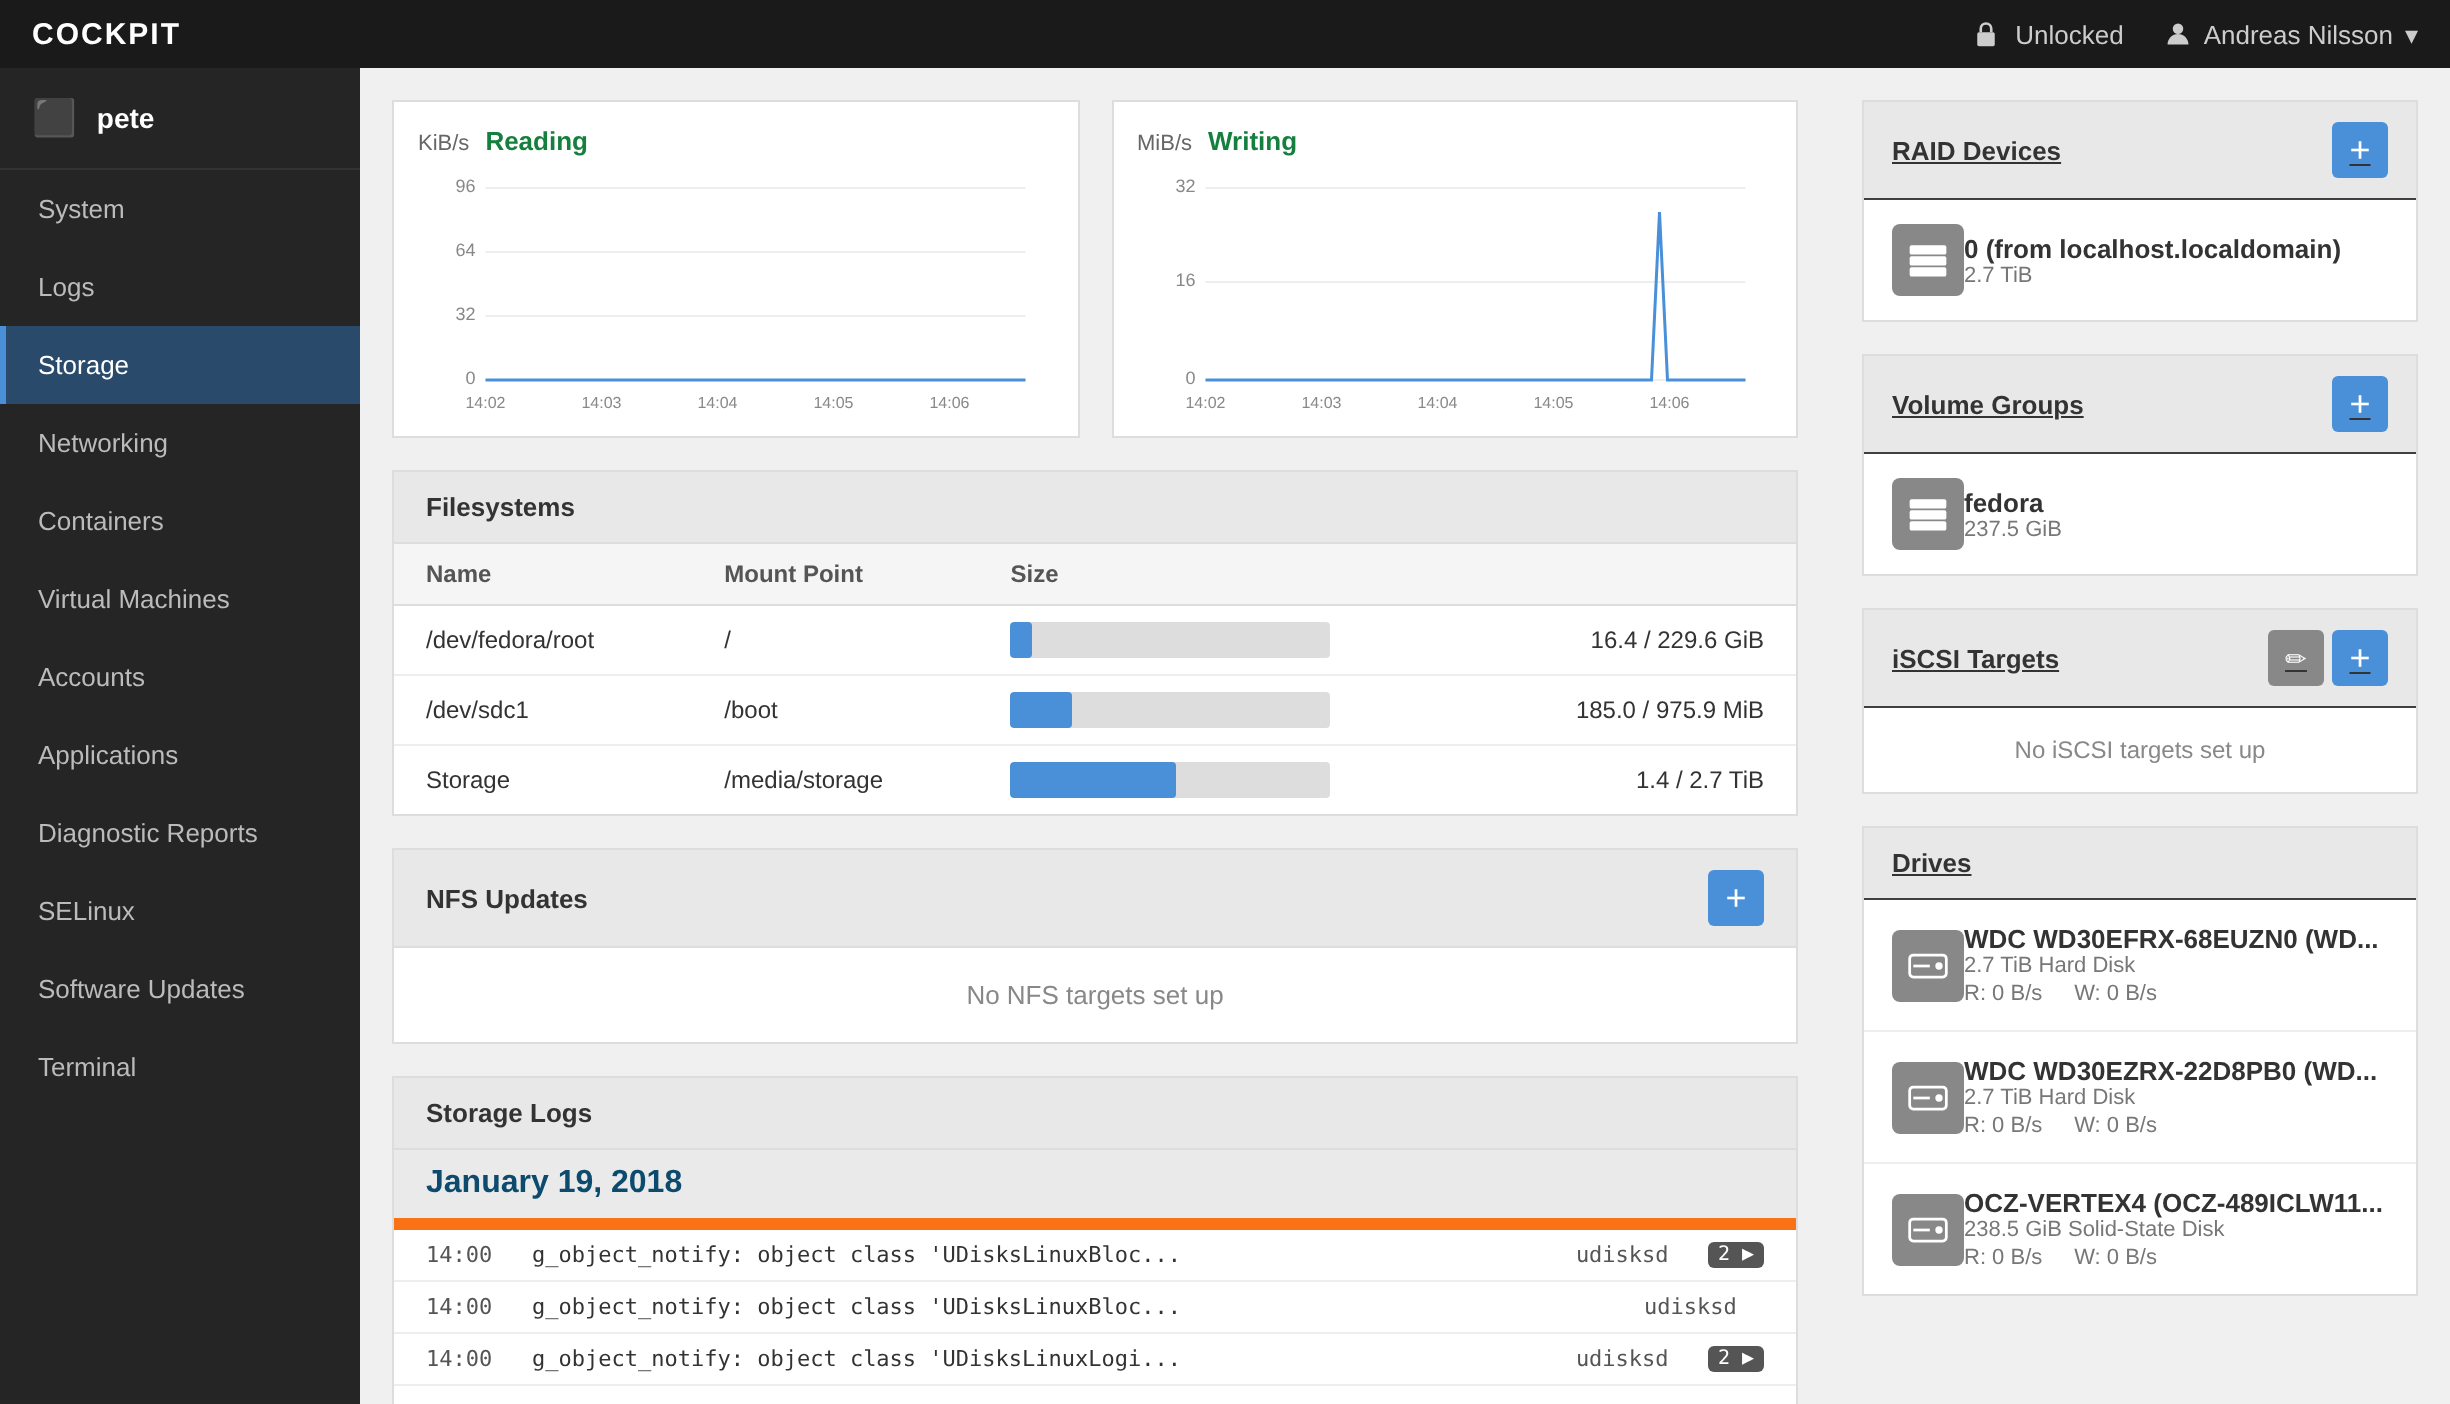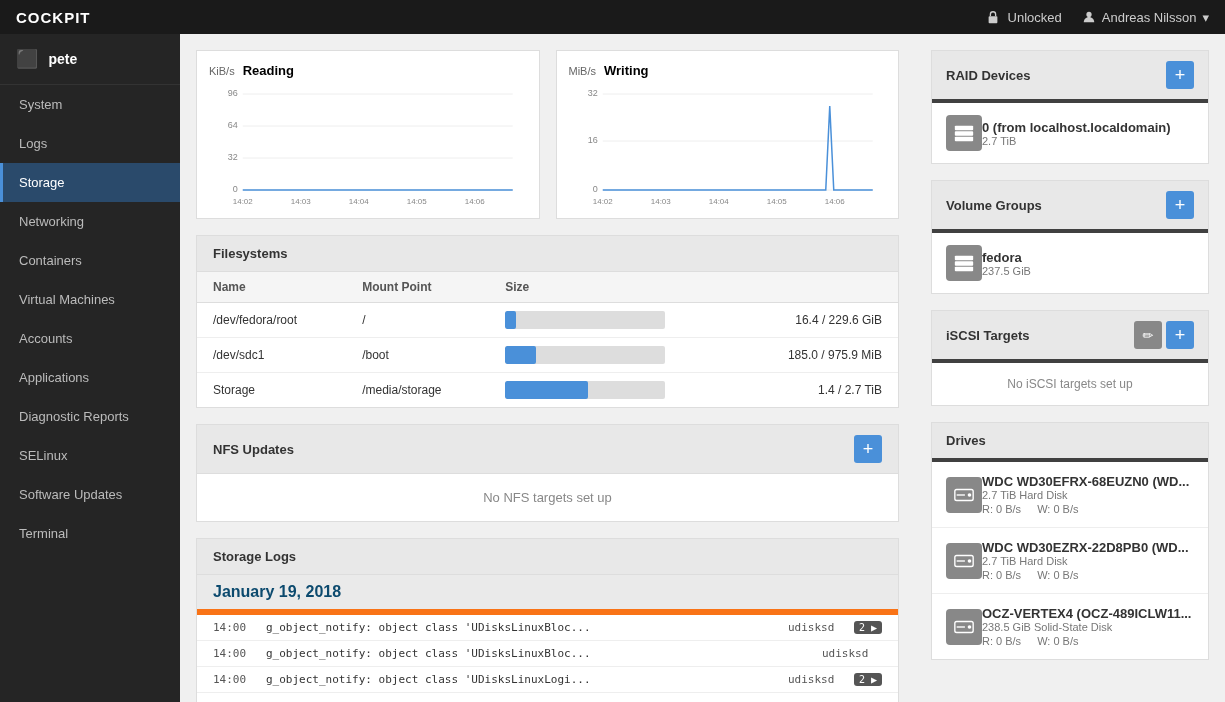--- a/index.html
+++ b/index.html
@@ -26,21 +26,21 @@
     .sidebar-item.active { background: #2a4a6b; color: #fff; border-left: 3px solid #4a90d9; }
 
     
     .content { flex: 1; overflow-y: auto; padding: 16px; background: #f0f0f0; }
 
     
     .charts-row { display: flex; gap: 16px; margin-bottom: 16px; border-radius: 12px; }
     .chart-container { flex: 1; background: #fff; padding: 12px; border: 1px solid #ddd; }
     .chart-header { display: flex; align-items: baseline; gap: 8px; margin-bottom: 8px; }
     .chart-unit { font-size: 11px; color: #666; }
-    .chart-title { font-size: 13px; font-weight: bold; color: #000000; }
+    .chart-title { font-size: 13px; font-weight: bold; color: #15803d; }
     .chart-area { position: relative; height: 120px; }
     .chart-svg { width: 100%; height: 100%; }
 
     
     .section { background: #fff; border: 1px solid #ddd; margin-bottom: 16px; }
     .section-header { background: #e8e8e8; padding: 10px 16px; font-size: 13px; font-weight: bold; color: #333; border-bottom: 1px solid #ddd; display: flex; align-items: center; justify-content: space-between; }
     .section-body { }
     .table { width: 100%; border-collapse: collapse; }
     .table th { padding: 8px 16px; text-align: left; font-size: 12px; font-weight: bold; color: #555; border-bottom: 1px solid #ddd; background: #f5f5f5; }
     .table td { padding: 8px 16px; border-bottom: 1px solid #eee; vertical-align: middle; font-size: 12px; }
@@ -61,21 +61,21 @@
     .log-date { padding: 8px 16px; background: #eaeaea; font-size: 16px; font-weight: bold; color: #0c4a6e; border-bottom: 6px solid #f97316; }
     .log-row { display: flex; align-items: center; padding: 6px 16px; border-bottom: 1px solid #eee; font-size: 11px; font-family: monospace; }
     .log-time { color: #555; margin-right: 8px; min-width: 45px; }
     .log-msg { flex: 1; color: #333; overflow: hidden; text-overflow: ellipsis; white-space: nowrap; }
     .log-service { color: #555; margin-left: 8px; min-width: 60px; }
     .log-badge { background: #555; color: #fff; font-size: 10px; border-radius: 3px; padding: 1px 5px; margin-left: 6px; display: inline-flex; align-items: center; gap: 3px; }
 
     
     .right-panel { width: 310px; flex-shrink: 0; overflow-y: auto; padding: 16px; background: #f0f0f0; display: flex; flex-direction: column; gap: 16px; }
     .panel-section { background: #fff; border: 1px solid #ddd; }
-    .panel-header { background: #e8e8e8; padding: 10px 14px; font-size: 13px; font-weight: bold; color: #333; border-bottom: 4px solid #404040; display: flex; align-items: center; justify-content: space-between; }
+    .panel-header { background: #e8e8e8; padding: 10px 14px; font-size: 13px; font-weight: bold; color: #333; border-bottom: 1px solid #404040; display: flex; align-items: center; justify-content: space-between; text-decoration: underline; }
     .panel-header-btns { display: flex; gap: 4px; }
     .panel-item { display: flex; align-items: center; gap: 0; padding: 12px 14px; border-bottom: 1px solid #eee; }
     .panel-item:last-child { border-bottom: none; }
     .panel-item-icon { width: 36px; height: 36px; background: #888; border-radius: 4px; display: flex; align-items: center; justify-content: center; flex-shrink: 0; }
     .panel-item-icon svg { fill: #fff; width: 22px; height: 22px; }
     .panel-item-text .name { font-size: 13px; font-weight: bold; color: #333; }
     .panel-item-text .sub { font-size: 11px; color: #777; }
     .panel-empty { padding: 14px; text-align: center; color: #888; font-size: 12px; }
     .edit-btn { width: 28px; height: 28px; background: #888; color: #fff; border: none; border-radius: 3px; cursor: pointer; font-size: 13px; display: flex; align-items: center; justify-content: center; }
 

